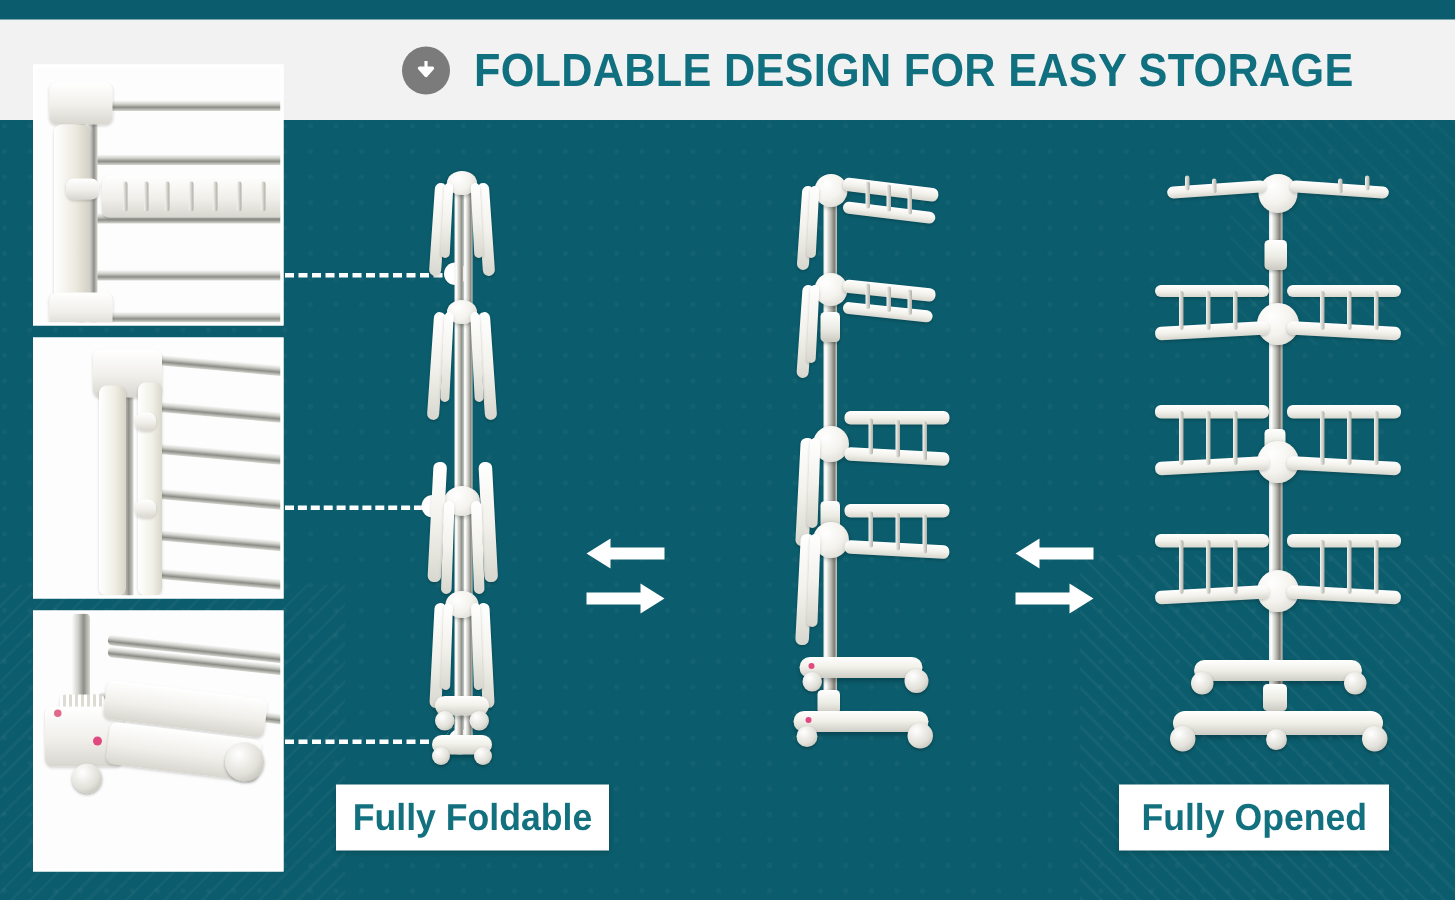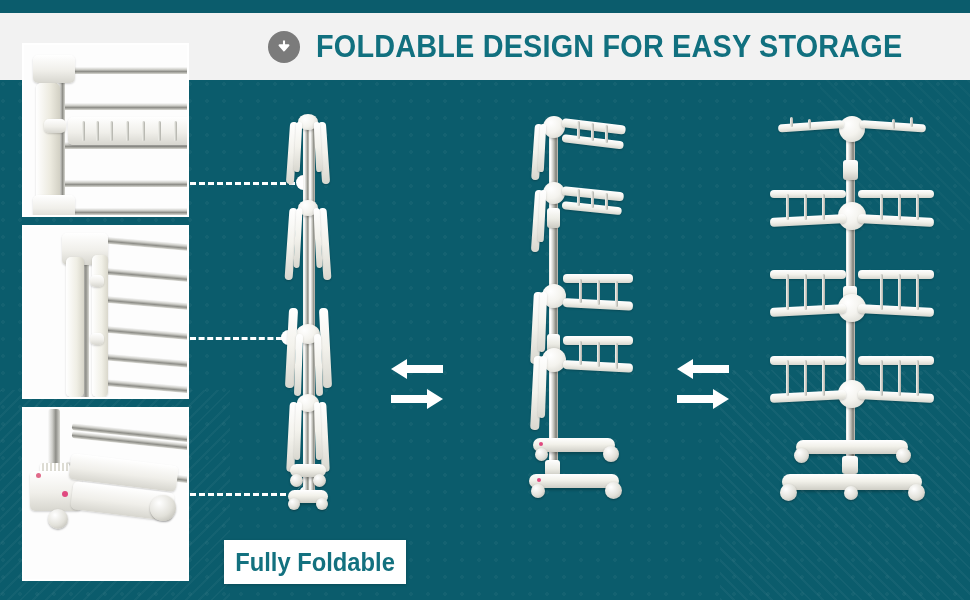--- a/index.html
+++ b/index.html
@@ -161,21 +161,20 @@
   .arrow-group svg { display:block; }
 
   
   .chip {
     position:absolute;
     background:#ffffff;
     height:44px;
     display:flex; align-items:center; justify-content:center;
     padding:0 20px;
     box-shadow:0 1px 3px rgba(0,0,0,.2);
-    margin-top:17px;
   }
   .chip span {
     color:#13717f;
     font-size:25px;
     font-weight:bold;
     white-space:nowrap;
     transform:scaleX(.95);
     font-stretch:condensed;
   }
 </style>
@@ -439,14 +438,17 @@
       <div class="base-bar" style="left:22px; top:366px; width:140px; height:16px; border-radius:10px;"></div>
       <div class="caster" style="left:20px; top:376px; width:17px; height:17px;"></div>
       <div class="caster" style="left:148px; top:376px; width:17px; height:17px;"></div>
       <div class="caster" style="left:84px; top:378px; width:14px; height:14px;"></div>
     </div>
   </div>
 
   <div class="chip" style="left:224px; top:523px; width:182px;">
     <span>Fully Foldable</span>
   </div>
+  <div class="chip" style="left:746px; top:523px; width:180px;">
+    <span>Fully Opened</span>
+  </div>
 
 </div>
 
 </body></html>

